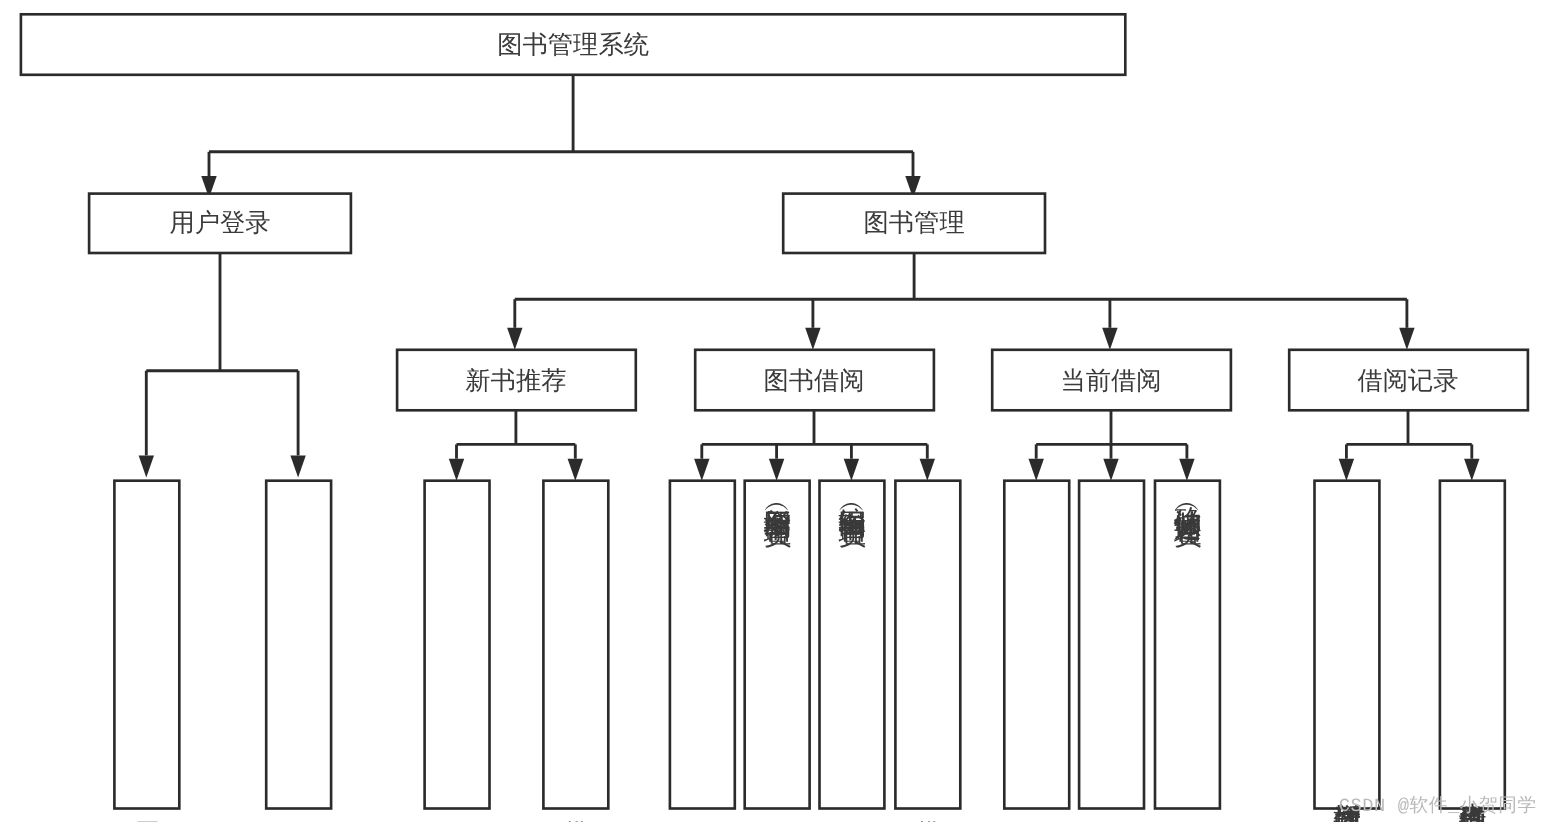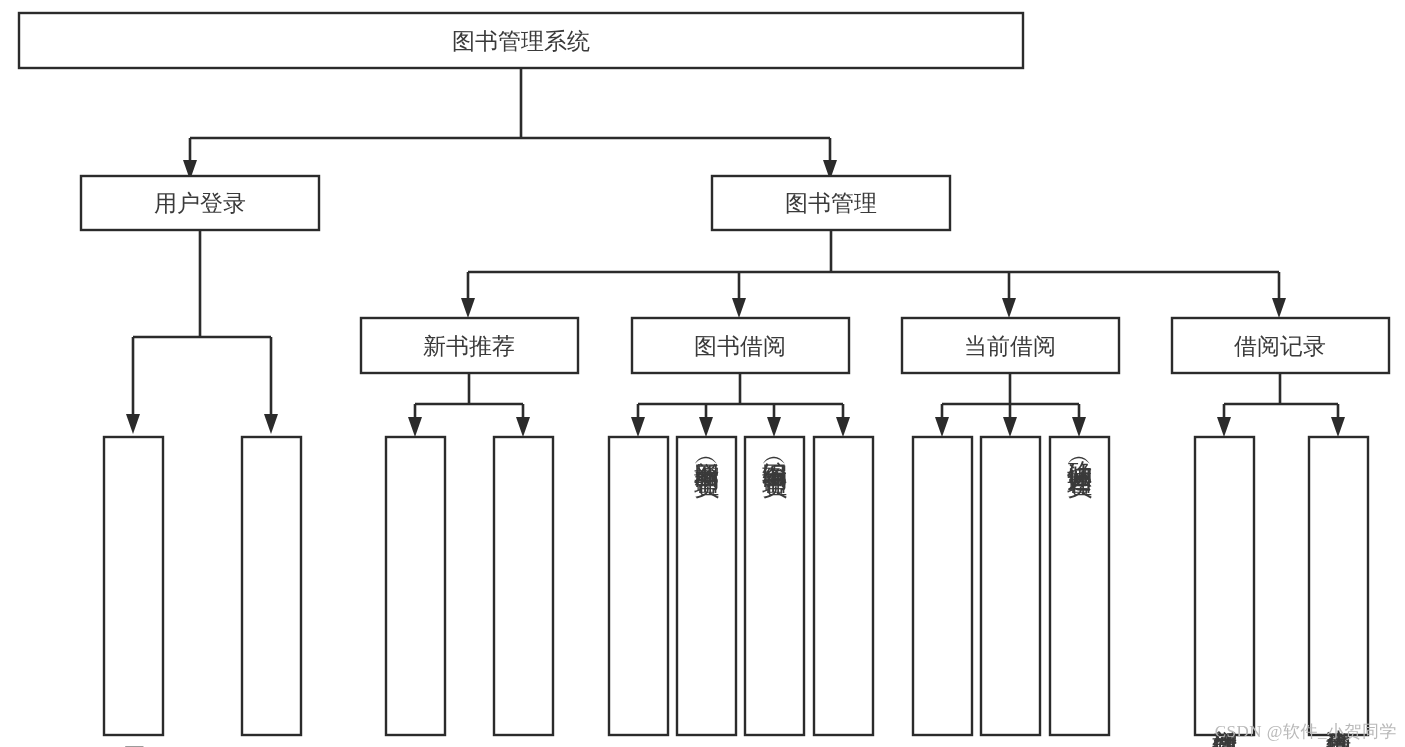--- a/index.html
+++ b/index.html
@@ -69,21 +69,21 @@
     font-size: 25px;
     line-height: 1.18;
     letter-spacing: 2px;
     color: #3a3a3a;
     white-space: nowrap;
   }
   .watermark {
     position: absolute;
     right: 8px;
     bottom: 4px;
-    font-family: Liberation Serif, serif;
+    font-family: Liberation Mono, monospace;
     font-size: 17px;
     color: #b9b9b9;
     white-space: nowrap;
     letter-spacing: 0.5px;
   }
 </style>
 </head>
 <body>
 
 <div id="diagram-root">

